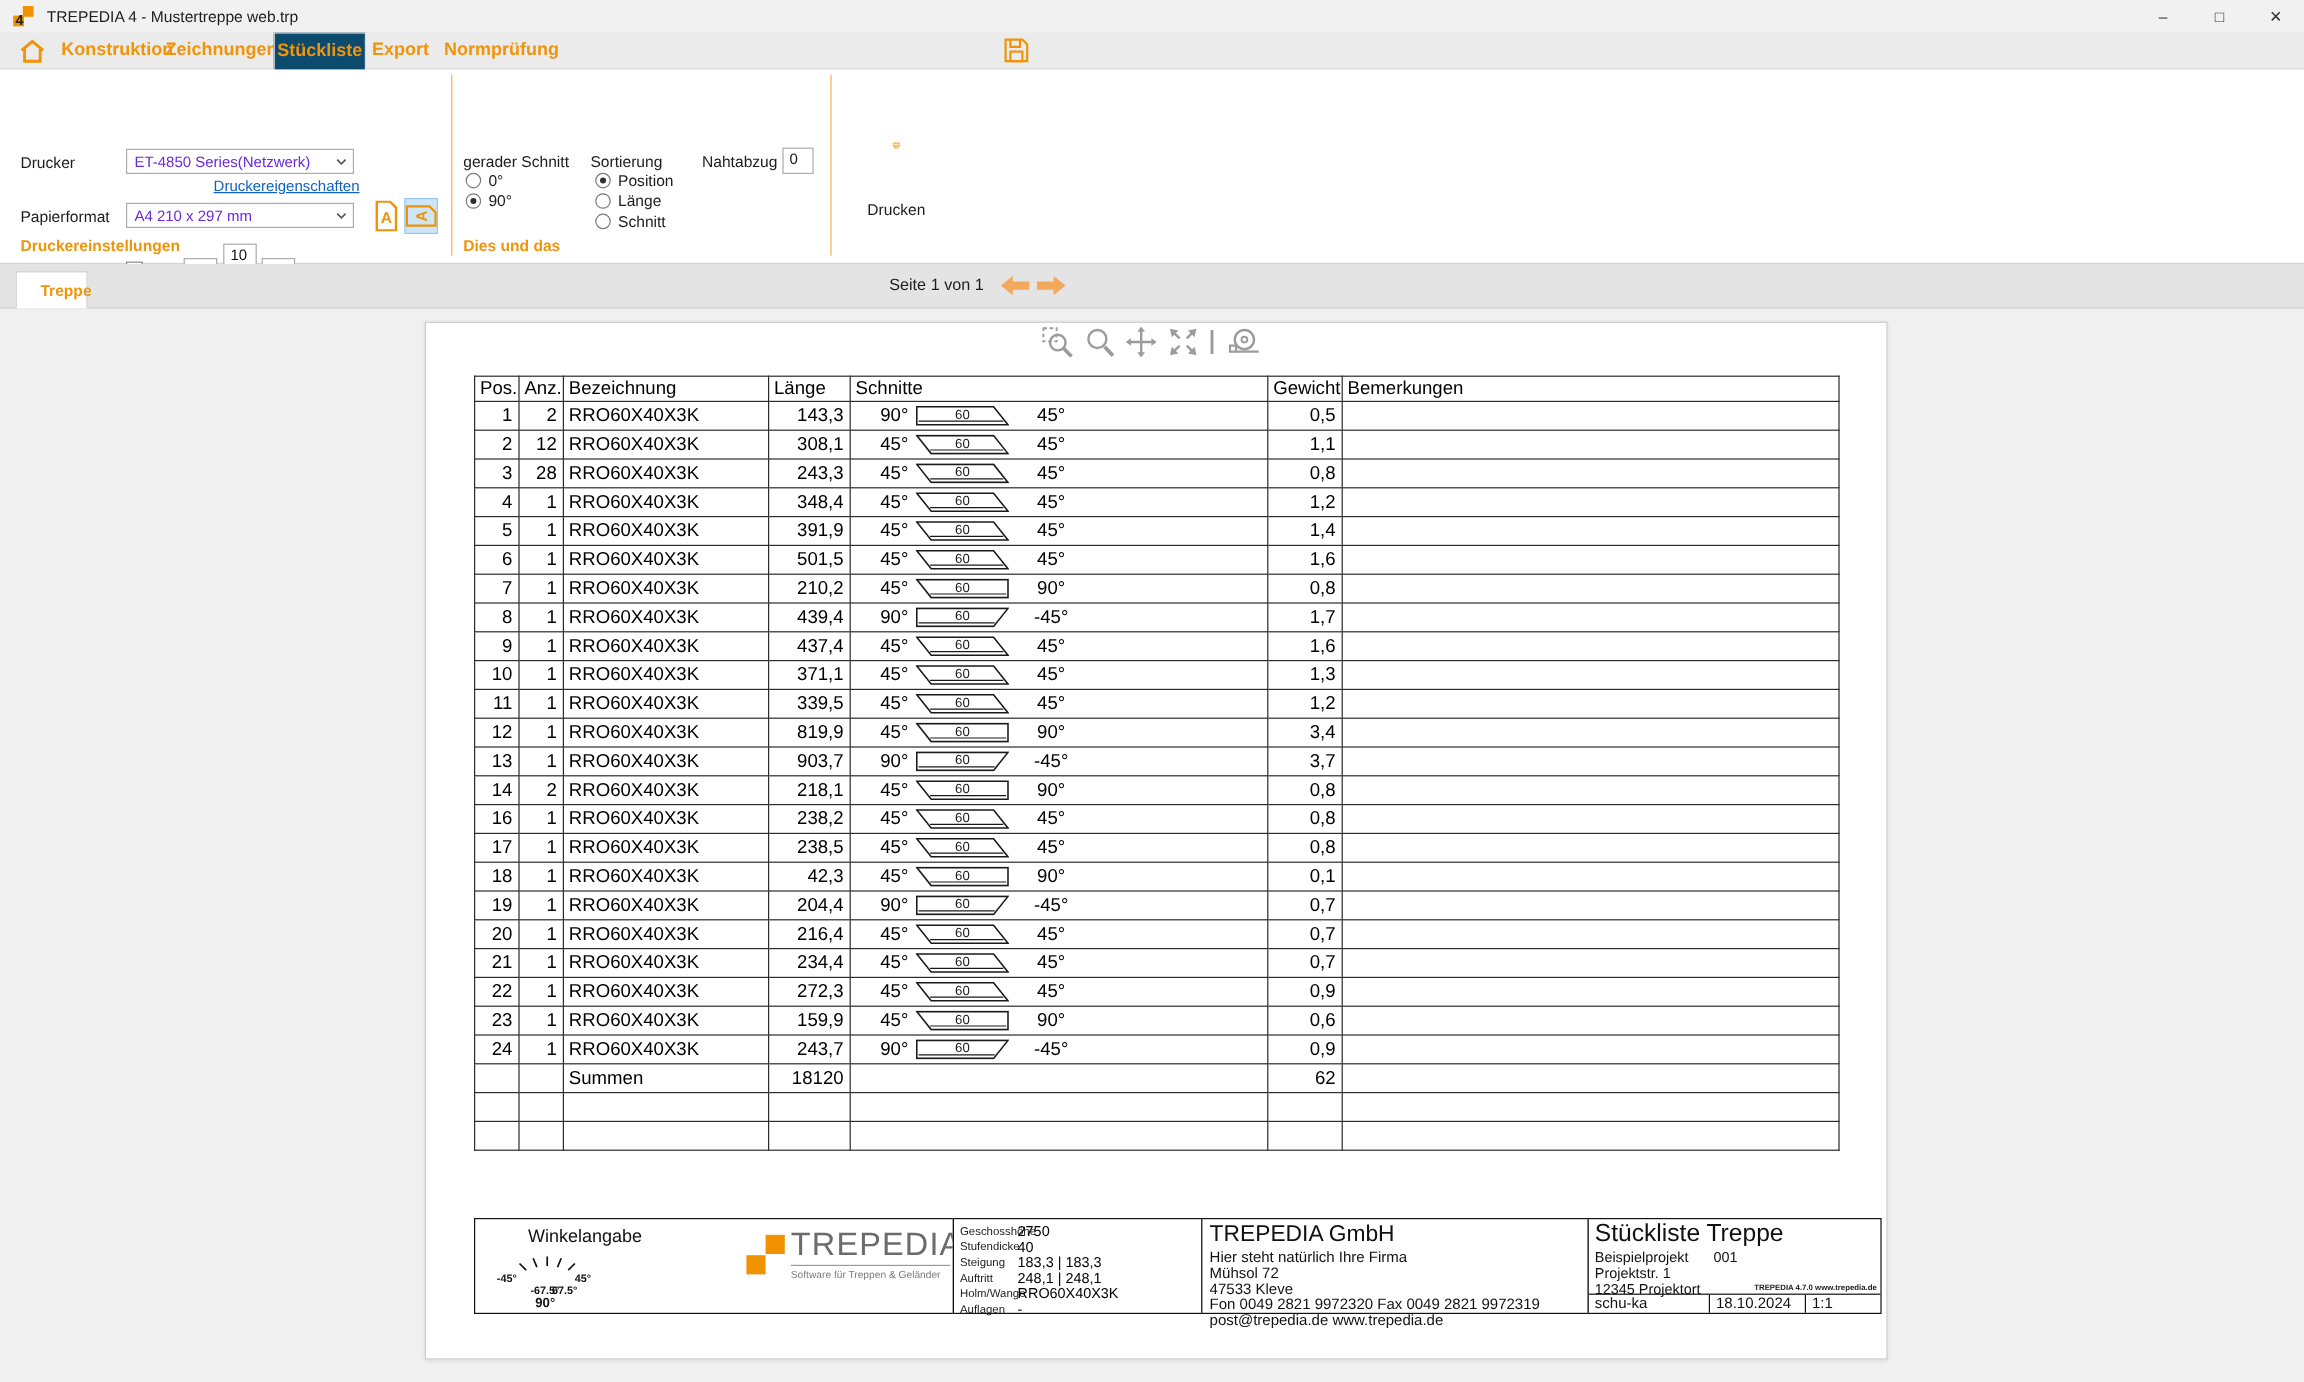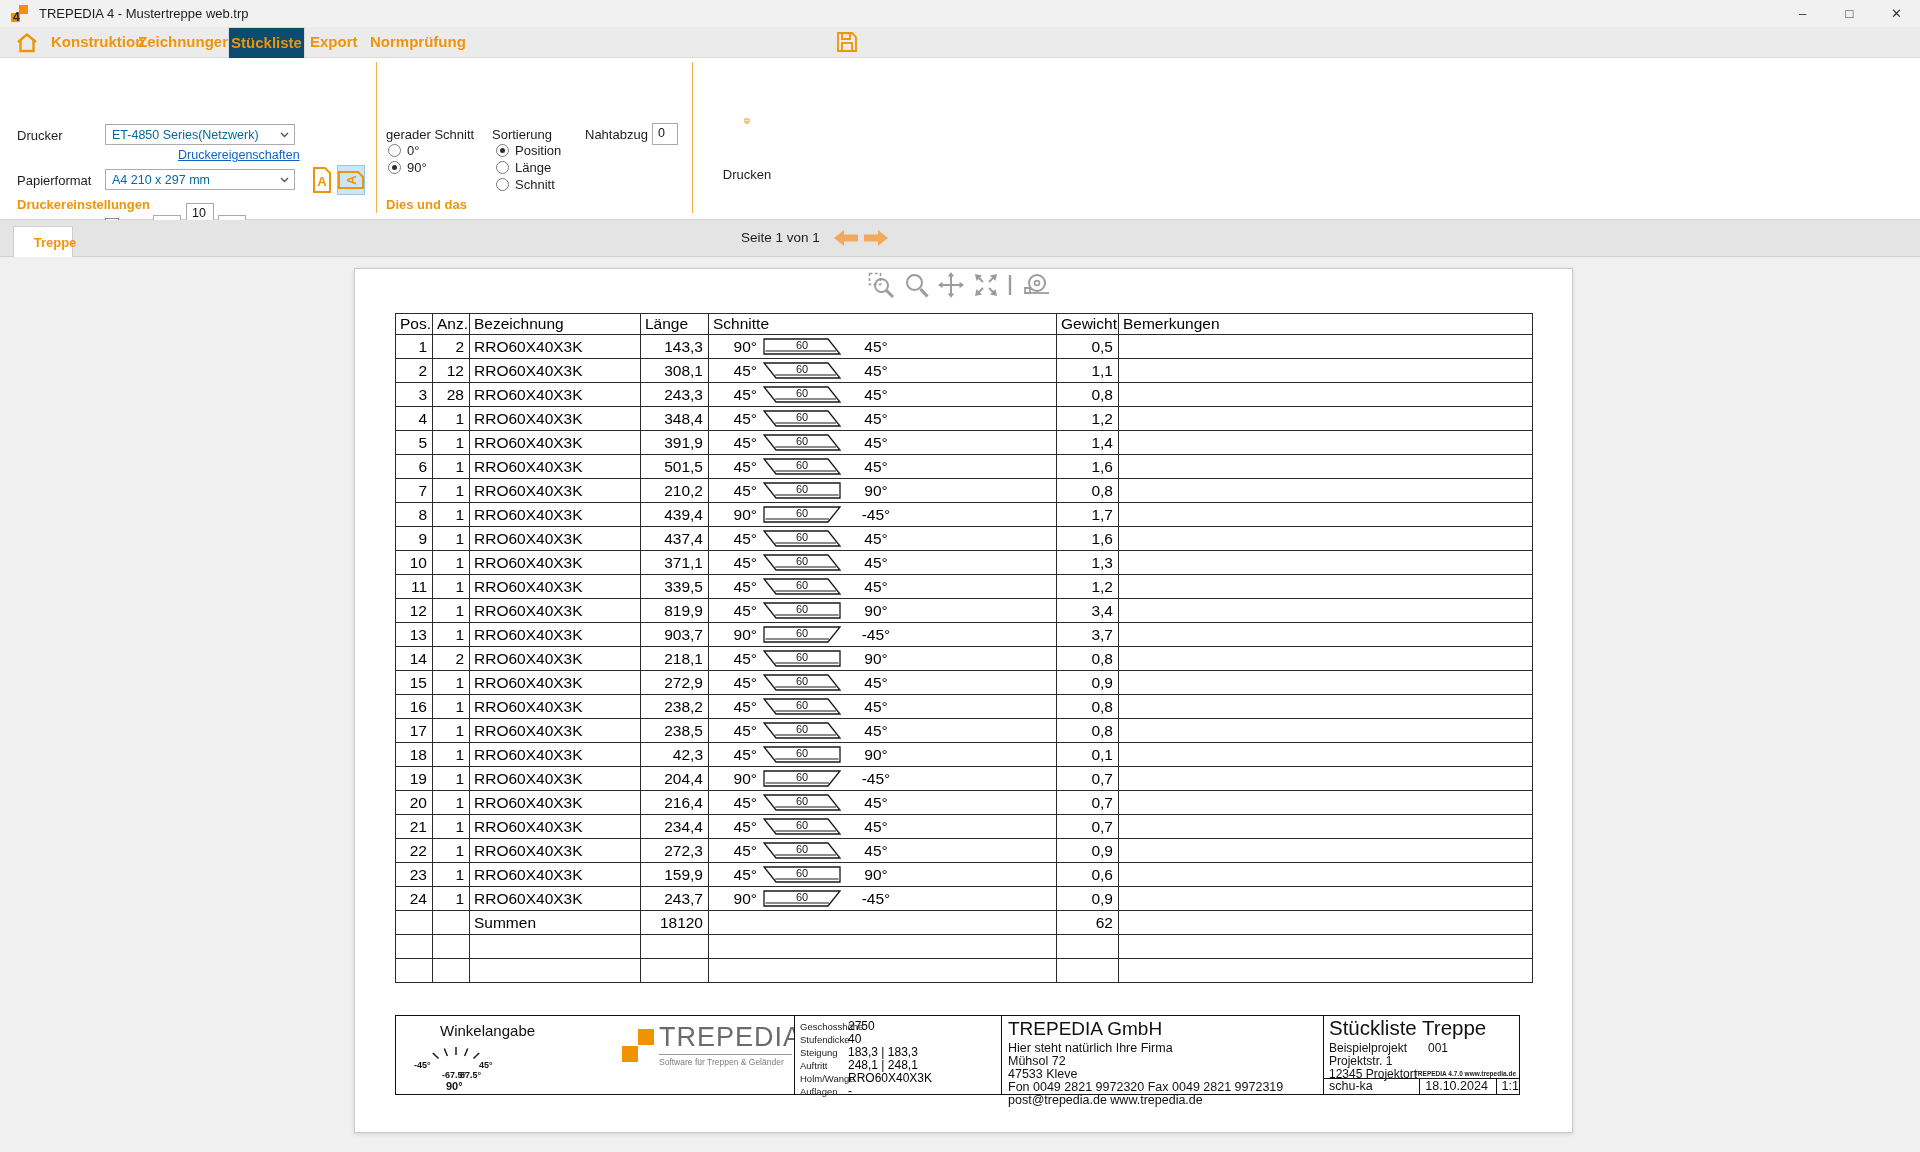--- a/index.html
+++ b/index.html
@@ -23,21 +23,21 @@
   .menu-home { position:absolute; left:15px; top:5px; width:24px; height:22px; color:#EE9408; }
   .menu-item { position:absolute; top:0; height:30px; line-height:30px; font-size:15px; font-weight:bold; color:#F0940A; white-space:nowrap; }
   .menu-tab-active { position:absolute; left:228px; top:0; width:77px; height:31px; background:#0c4a6e;
     border:1px solid #DADADA; border-bottom:none; text-align:center; line-height:29px; font-size:15px; font-weight:bold; color:#F0940A; }
   .save-btn { position:absolute; left:836px; top:4px; width:22px; height:22px; color:#EE9408; }
   
   .ribbon { position:absolute; top:58px; left:0; right:0; height:162px; background:#FFFFFF; border-bottom:1px solid #D5D5D5; }
   .vdiv { position:absolute; top:4px; bottom:6px; width:1px; background:#F6B04E; }
   .glabel { position:absolute; bottom:7px; font-size:13px; font-weight:bold; color:#F0940A; }
   .flabel { position:absolute; font-size:13px; color:#1d1d1d; white-space:nowrap; }
-  .select { position:absolute; height:21px; background:#fff; border:1px solid #ABABAB; font-size:12.5px; color:#0369a1;
+  .select { position:absolute; height:21px; background:#fff; border:1px solid #ABABAB; font-size:12.5px; color:#6d28d9;
     display:flex; align-items:center; padding:0 20px 0 6px; white-space:nowrap;text-align:right; }
   .select svg { position:absolute; right:5px; top:7px; }
   .link { position:absolute; font-size:12.5px; color:#0F62C3; text-decoration:underline; }
   .checkbox { position:absolute; width:14px; height:14px; background:#fff; border:1px solid #8A8A8A; }
   .tinput { position:absolute; background:#fff; border:1px solid #ABABAB; font-size:12.5px; color:#111; padding:2px 0 0 5px; }
   .radio { position:absolute; display:flex; align-items:center; gap:6px; font-size:13px; color:#1d1d1d; }
   .rdot { width:13px; height:13px; border-radius:50%; border:1px solid #7A7A7A; background:#fff; position:relative; flex:none; }
   .rdot.on::after { content:""; position:absolute; inset:3px; border-radius:50%; background:#2e2e2e; }
   .orient { position:absolute; width:28px; height:30px; display:flex; align-items:center; justify-content:center; border:1px solid transparent; color:#EE9408; }
   .orient.selected { background:#CDE6F7; border-color:#96C6E9; }
@@ -62,21 +62,21 @@
   .schnitt-wrap { display:flex; align-items:center; height:100%; }
   .cutl { width:48px; text-align:right; flex:none; }
   .cutr { width:58px; text-align:center; flex:none; }
   .cut-shape { flex:none; margin:0 6px; display:block; }
   
   .footer { position:absolute; left:40px; top:746px; width:1139px; height:80px; font-size:12px; color:#111; }
   .fbox { position:absolute; top:0; height:80px; border:1px solid #111; background:#fff; }
   .fb1 { left:0; width:400px; }
   .fb2 { left:399px; width:208px; }
   .fb3 { left:606px; width:323px; }
-  .fb4 { left:928px; width:197px; }
+  .fb4 { left:928px; width:245px; }
   .wa-title { position:absolute; left:44px; top:6px; font-size:15px; }
   .wa-lbl { position:absolute; font-size:9px; font-weight:bold; color:#111; }
   .logo-sq1 { position:absolute; left:242px; top:13px; width:16px; height:16px; background:#F19300; }
   .logo-sq2 { position:absolute; left:226px; top:30px; width:16px; height:16px; background:#F19300; }
   .logo-text { position:absolute; left:263px; top:6px; font-size:27px; color:#6B6B6B; letter-spacing:1px; }
   .logo-sub { position:absolute; left:263px; top:38px; width:133px; font-size:8.5px; color:#7c7c7c; border-top:1px solid #9a9a9a; padding-top:2px; white-space:nowrap; }
   .spec-row { position:absolute; left:5px; width:198px; height:13px; }
   .spec-lbl { position:absolute; left:0; top:2px; font-size:9.5px; color:#222; }
   .spec-val { position:absolute; left:48px; top:0; font-size:12px; color:#000; }
   .co-name { position:absolute; left:6px; top:2px; font-size:19px; }
@@ -545,39 +545,20 @@
                   <line x1="12.100000000000001" y1="13" x2="75.5" y2="13" stroke="#1a1a1a" stroke-width="1"></line>
                   <text x="39" y="11" text-anchor="middle" font-size="11" fill="#1a1a1a" font-family="Liberation Sans,sans-serif">60</text>
                 </svg>
                 <span class="cutr">90°</span>
               </div>
             </td>
             <td class="ra">0,8</td>
             <td class="la"></td>
           </tr>
           <tr>
-            <td class="ra">15</td>
-            <td class="ra">1</td>
-            <td class="la">RRO60X40X3K</td>
-            <td class="ra">272,9</td>
-            <td class="">
-              <div class="schnitt-wrap">
-                <span class="cutl">45°</span>
-                <svg class="cut-shape" width="78" height="17" viewBox="0 0 78 17">
-                  <polygon points="1,1 65,1 77,16 13,16" fill="#fff" stroke="#1a1a1a" stroke-width="1.3"></polygon>
-                  <line x1="12.100000000000001" y1="13" x2="73.1" y2="13" stroke="#1a1a1a" stroke-width="1"></line>
-                  <text x="39" y="11" text-anchor="middle" font-size="11" fill="#1a1a1a" font-family="Liberation Sans,sans-serif">60</text>
-                </svg>
-                <span class="cutr">45°</span>
-              </div>
-            </td>
-            <td class="ra">0,9</td>
-            <td class="la"></td>
-          </tr>
-          <tr>
             <td class="ra">16</td>
             <td class="ra">1</td>
             <td class="la">RRO60X40X3K</td>
             <td class="ra">238,2</td>
             <td class="">
               <div class="schnitt-wrap">
                 <span class="cutl">45°</span>
                 <svg class="cut-shape" width="78" height="17" viewBox="0 0 78 17">
                   <polygon points="1,1 65,1 77,16 13,16" fill="#fff" stroke="#1a1a1a" stroke-width="1.3"></polygon>
                   <line x1="12.100000000000001" y1="13" x2="73.1" y2="13" stroke="#1a1a1a" stroke-width="1"></line>

